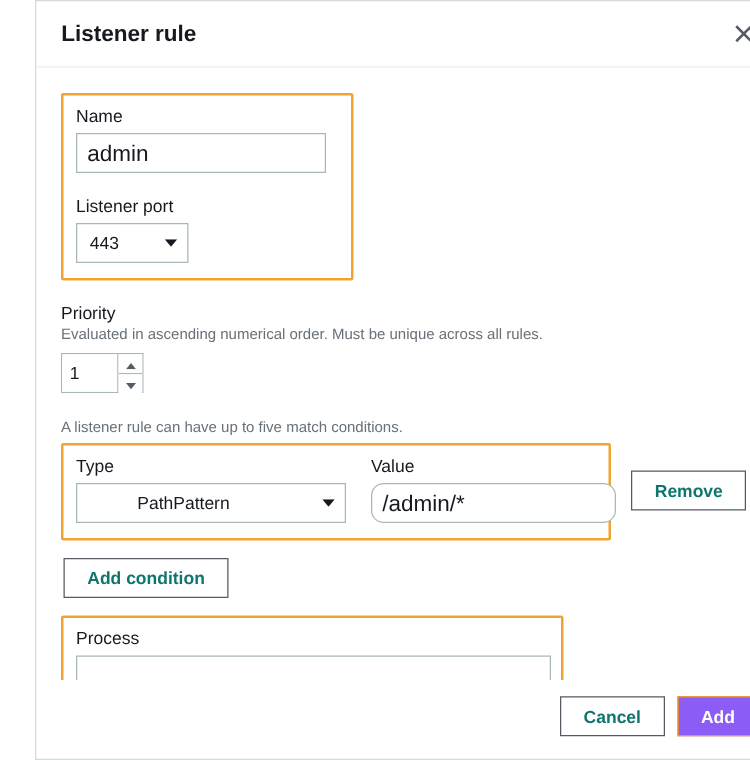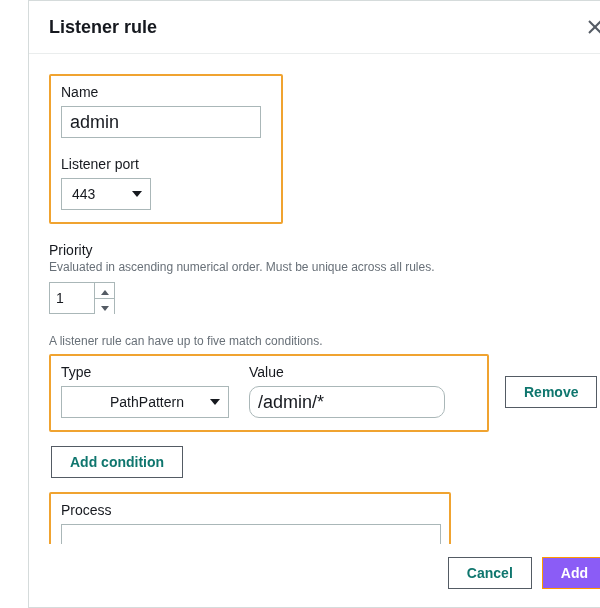--- a/index.html
+++ b/index.html
@@ -10,21 +10,21 @@
   .close-btn { background: none; border: none; cursor: pointer; padding: 4px; line-height: 0; }
   .close-btn svg { stroke: #545b64; }
   .modal-body { padding: 20px 20px 8px 20px; flex: 1; overflow: auto; }
   .field-label { font-size: 14px; color: #16191f; margin-bottom: 6px; display: block; }
   .field-help { font-size: 12px; color: #687078; margin-bottom: 8px; margin-top: 2px; }
   .text-input { height: 32px; border: 1px solid #aab7b8; padding: 4px 8px; font-size: 18px; color: #16191f; background: #fff; width: 200px; }
   .select { position: relative; display: inline-flex; align-items: center; height: 32px; border: 1px solid #aab7b8; background: #fff; padding: 0 30px 0 10px; font-size: 14px; color: #16191f; cursor: pointer; }
   .select .caret { position: absolute; right: 8px; top: 50%; transform: translateY(-50%); }
   .caret svg { display: block; }
   .sel-port { width: 90px; }
-  .sel-type { width: 168px; padding-left: 48px; }
+  .sel-type { width: 216px; padding-left: 48px; }
   .sel-process { width: 380px; }
   .stepper { display: inline-flex; height: 32px; border: 1px solid #aab7b8; background: #fff; width: 66px; position: relative; }
   .stepper input { border: none; width: 44px; padding: 0 6px; font-size: 14px; color: #16191f; outline: none; }
   .stepper .spin { width: 20px; border-left: 1px solid #aab7b8; display: flex; flex-direction: column; }
   .stepper .spin button { flex: 1; border: none; background: #fff; cursor: pointer; padding: 0; display:flex; align-items:center; justify-content:center; }
   .stepper .spin button:first-child { border-bottom: 1px solid #aab7b8; }
   .row { margin-bottom: 20px; }
   .highlight { border: 2.5px solid #f0a330; border-radius: 2px; padding: 8px 10px 12px 10px; }
   .hl-top { width: 234px; margin-bottom: 18px; }
   .hl-mid { width: 440px; display: flex; gap: 20px; }

